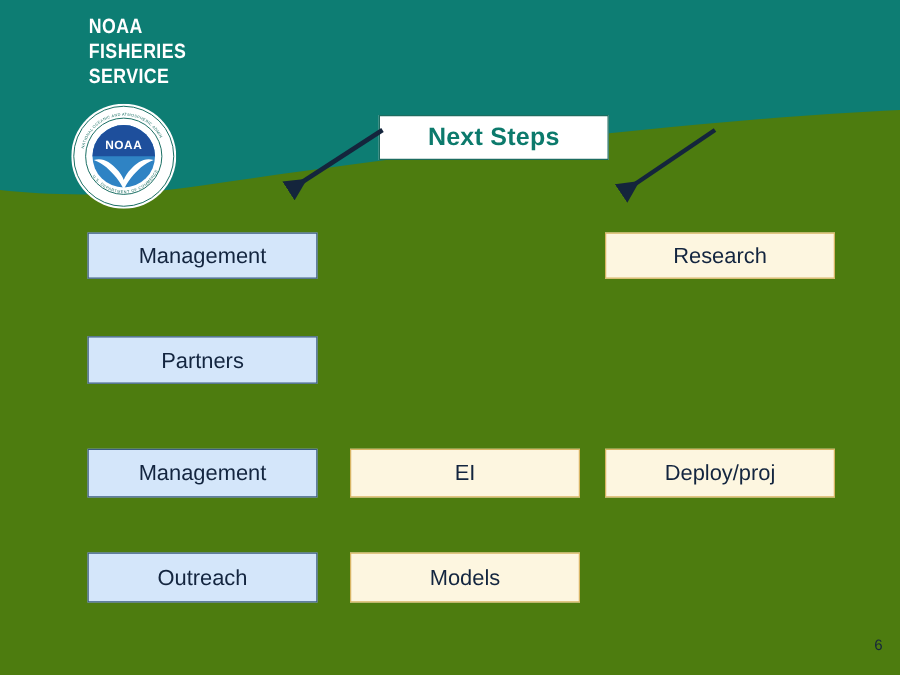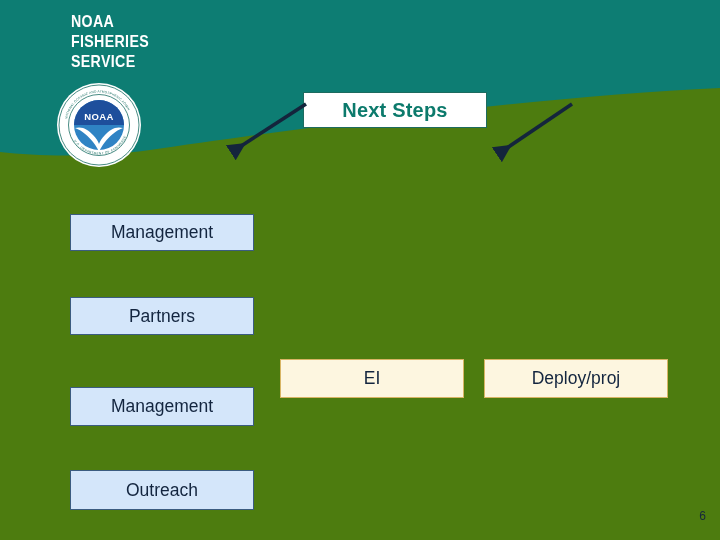--- a/index.html
+++ b/index.html
@@ -91,21 +91,20 @@
     border-width: 1.3px;
     border-style: solid;
     color: #13253f;
     font-size: 17.5px;
     font-weight: normal;
     white-space: nowrap;
   }
   .cell.blue {
     background: #d4e6fa;
     border-color: #3b5c80;
-    margin-top: 28px;
   }
   .cell.cream {
     background: #fdf6e0;
     border-color: #d8b564;
   }
 
   
   .col-1 { left: 70px;  width: 184px; }
   .col-2 { left: 280px; width: 184px; }
   .col-3 { left: 484px; width: 184px; }
@@ -181,34 +180,40 @@
       <marker id="ah-r" markerWidth="5" markerHeight="5" refX="3.6" refY="2.5" orient="auto" markerUnits="strokeWidth">
         <path d="M5,0 L5,5 L0,2.5 Z" fill="#14253c"></path>
       </marker>
     </defs>
     <line x1="82" y1="4" x2="11" y2="52" stroke="#14253c" stroke-width="3.6" marker-end="url(#ah-r)"></line>
   </svg>
 
   <div class="cell blue col-1 row-1">
     <span>Management</span>
   </div>
+  <div class="cell cream col-3 row-1">
+    <span>Research</span>
+  </div>
 
   <div class="cell blue col-1 row-2">
     <span>Partners</span>
   </div>
 
   <div class="cell blue col-1 row-3">
     <span>Management</span>
   </div>
   <div class="cell cream col-3 row-3">
     <span>Deploy/proj</span>
   </div>
   <div class="cell cream col-2 row-3">
     <span>EI</span>
   </div>
 
   <div class="cell blue col-1 row-4">
     <span>Outreach</span>
   </div>
+  <div class="cell cream col-2 row-4">
+    <span>Models</span>
+  </div>
 
   <div class="page-number">6</div>
 
 </div>
 
 </body></html>

